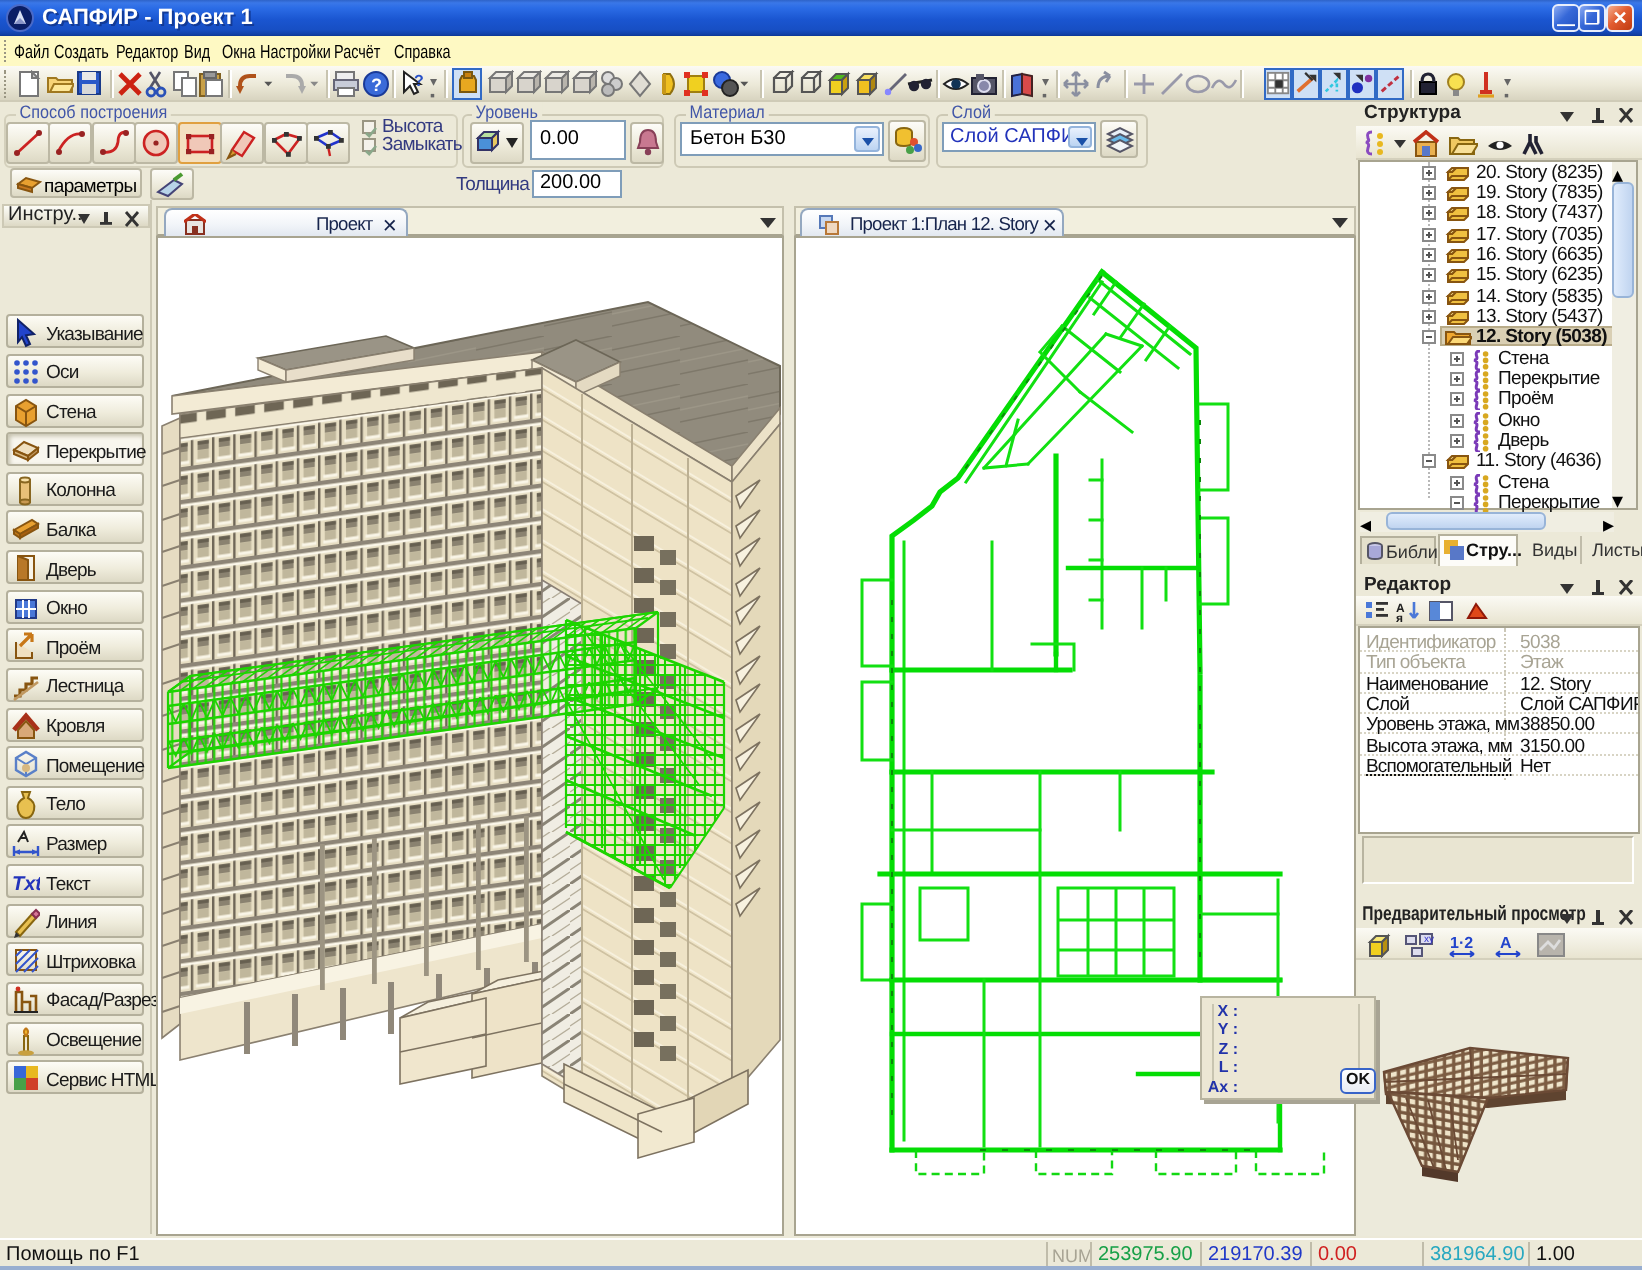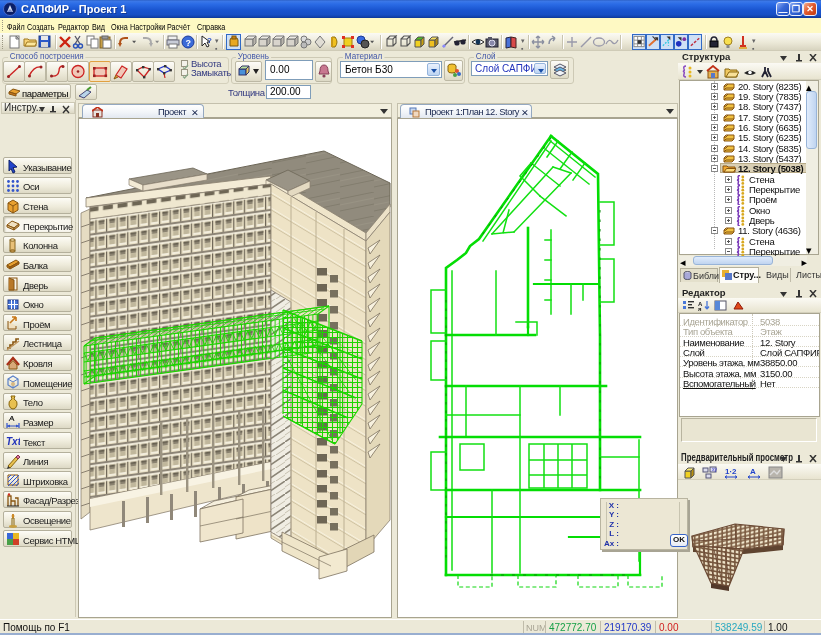--- a/index.html
+++ b/index.html
@@ -1182,18 +1182,18 @@
         <polygon points="692,536 735,524 784,529 783,545 744,549 693,547" fill="url(#patPrev)" stroke="#6b4a35" stroke-width="1.2"></polygon>
         <polygon points="694,546 744,549 729,586 711,583" fill="url(#patPrev2)" stroke="#6b4a35" stroke-width="1.2"></polygon>
         <path d="M692,541 L783,537 M700,546 L744,549" stroke="#6b4a35" stroke-width="0.9" fill="none"></path>
         <path d="M703,549 L717,584 M714,550 L723,585 M725,551 L729,580" stroke="#6b4a35" stroke-width="0.9" fill="none"></path>
         <path d="M692,536 L693,547 M784,529 L783,545 M735,524 L736,540" stroke="#6b4a35" stroke-width="1"></path>
       </svg></div>
 </div>
 <div id="statusbar" class="abs">
 <span style="position:absolute;left:3px;top:2px;color:#111;">Помощь по F1</span>
 <div class="sfield" style="left:523px;width:22px;color:#a8a494;font-size:9px;padding:2px 2px;">NUM</div>
-<div class="sfield" style="left:545px;width:55px;color:#18a048;">472772.70</div>
+<div class="sfield" style="left:545px;width:55px;color:#18a048;">253975.90</div>
 <div class="sfield" style="left:600px;width:55px;color:#2038c8;">219170.39</div>
 <div class="sfield" style="left:655px;width:56px;color:#d02020;">0.00</div>
-<div class="sfield" style="left:711px;width:53px;color:#28a8c0;">538249.59</div>
+<div class="sfield" style="left:711px;width:53px;color:#28a8c0;">381964.90</div>
 <div class="sfield" style="left:764px;width:44px;color:#101010;">1.00</div>
 </div>
 <div class="abs" style="left:0;top:633px;width:821px;height:2px;background:#98aed0;"></div>
 </body></html>

